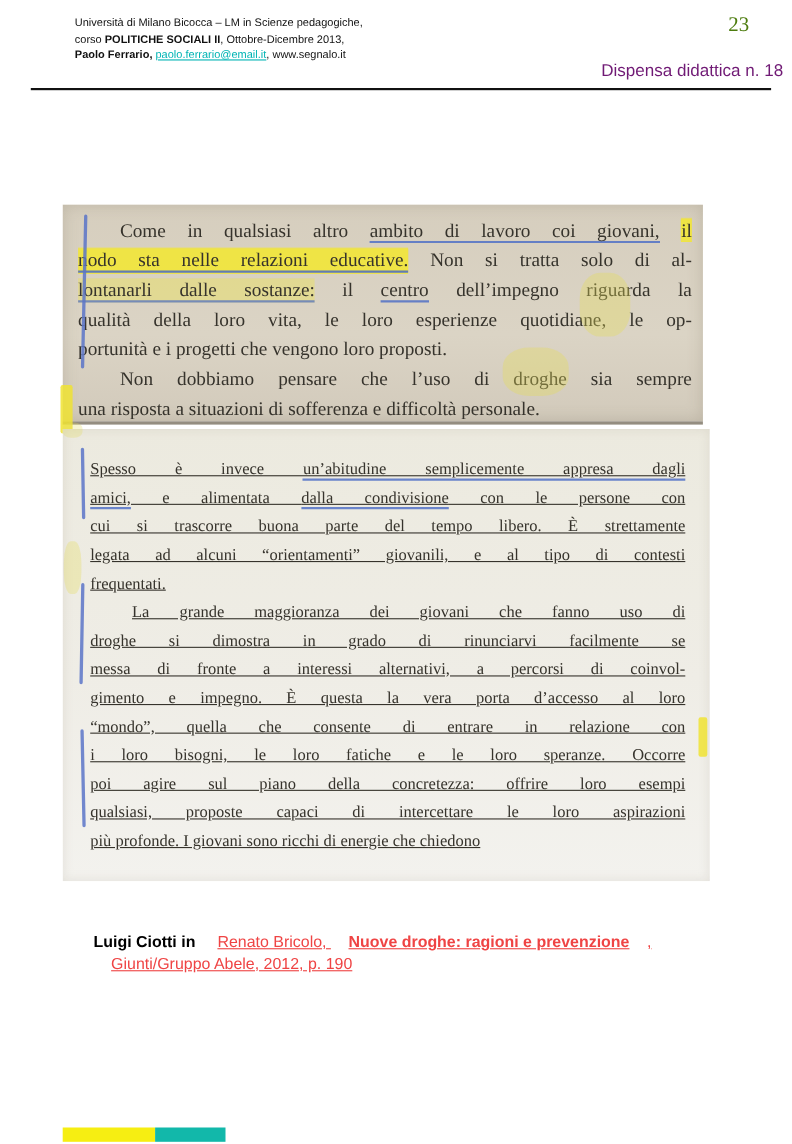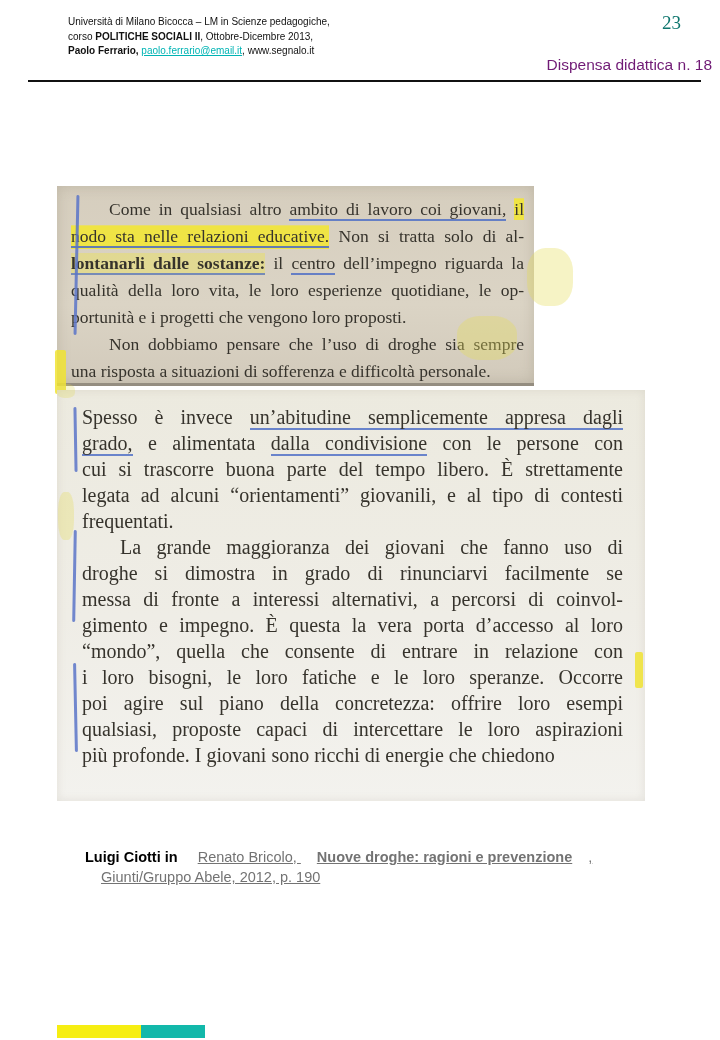--- a/index.html
+++ b/index.html
@@ -4,49 +4,49 @@
 <style>
   html,body{margin:0;padding:0;}
   body{
     width:720px;height:1040px;position:relative;background:#ffffff;
     font-family:"Liberation Sans",sans-serif;overflow:hidden;
   }
   
   .hdr{position:absolute;left:36px;top:15px;font-size:10px;line-height:14.5px;color:#111;margin-left:32px;}
   .hdr b{font-weight:bold;}
   .hdr a{color:#00b4b4;text-decoration:underline;text-align:right;}
-  .pagenum{position:absolute;left:662px;top:12px;font-family:"Liberation Serif",serif;font-size:19px;color:#0f766e;}
+  .pagenum{position:absolute;left:662px;top:12px;font-family:"Liberation Serif",serif;font-size:19px;color:#4d7c0f;}
   .badge{position:absolute;right:8px;top:56px;font-size:15.5px;color:#701a75;}
   .rule{position:absolute;left:28px;top:80px;width:673px;height:2px;background:#111;}
   
   .scan{position:absolute;font-family:"Liberation Serif","DejaVu Serif",serif;color:#36332c;}
-  .scan1{left:57px;top:186px;width:477px;height:197px;
+  .scan1{left:57px;top:186px;width:582px;height:197px;
     background:linear-gradient(180deg,#d6cebe 0%,#dbd4c5 60%,#d2cabb 100%);
     border-bottom:3px solid #948d80;box-shadow:inset 0 0 14px rgba(120,110,90,.25);}
   .scan2{left:57px;top:390px;width:588px;height:411px;
     background:linear-gradient(180deg,#eceadf 0%,#efede6 55%,#f3f2ee 100%);
     box-shadow:inset 0 0 10px rgba(150,140,120,.18);}
   .scan1 .stext{padding:10px 10px 0 14px;font-size:17.5px;line-height:27px;}
-  .scan2 .stext{padding:14px 22px 0 25px;font-size:20px;line-height:26px;}
+  .scan2 .stext{padding:24px 22px 0 25px;font-size:15px;line-height:26px;text-decoration:underline;}
   .sline{text-align:justify;}
   .jl{text-align-last:justify;}
   .ind{padding-left:38px;}
   .hl{background:rgba(245,233,38,.8);box-shadow:0 1px 0 rgba(245,233,38,.8),0 -1px 0 rgba(245,233,38,.55);}
   .ul{border-bottom:2px solid rgba(73,106,198,.8);}
   .hlul{background:rgba(245,233,38,.8);box-shadow:0 1px 0 rgba(245,233,38,.8),0 -1px 0 rgba(245,233,38,.55);border-bottom:2px solid rgba(73,106,198,.85);}
-  .hl2ul{background:rgba(236,226,80,.42);border-bottom:2px solid rgba(73,106,198,.7);font-weight:bold;}
+  .hl2ul{background:rgba(236,226,80,.42);border-bottom:2px solid rgba(73,106,198,.7);}
   
   .mark{position:absolute;pointer-events:none;}
   .penv{width:3px;border-radius:2px;background:#5a74c8;opacity:.85;}
   .ystrip{background:#f0e332;opacity:.85;border-radius:2px;}
   .ysoft{background:rgba(228,220,90,.35);border-radius:40%;}
   
   .cite{position:absolute;left:85px;top:847px;width:565px;font-size:14.5px;line-height:20px;}
   .cite .who{font-weight:bold;color:#000;}
-  .cite a{color:#737373;text-decoration:underline;padding-left:16px;}
+  .cite a{color:#ef4444;text-decoration:underline;padding-left:16px;}
   .cite a.btitle{font-weight:bold;}
   
   .artifact{position:absolute;top:1025px;height:13px;}
   .artifact.ay{left:57px;width:84px;background:#f6ee12;}
   .artifact.at{left:141px;width:64px;background:#12b8aa;}
 </style>
 </head>
 <body>
 
 <div class="hdr">
@@ -71,21 +71,21 @@
 
   <div class="mark penv" style="left:18px;top:9px;height:140px;transform:rotate(1.2deg);"></div>
   <div class="mark ystrip" style="left:-2px;top:164px;width:11px;height:44px;"></div>
   <div class="mark ysoft" style="left:470px;top:62px;width:46px;height:58px;"></div>
   <div class="mark ysoft" style="left:400px;top:130px;width:60px;height:44px;"></div>
 </div>
 
 <div class="scan scan2">
   <div class="stext" id="scan2-text">
       <div class="sline jl"><span>Spesso è invece </span><span class="ul">un’abitudine semplicemente appresa dagli</span></div>
-      <div class="sline jl"><span class="ul">grado,</span><span> e alimentata </span><span class="ul">dalla condivisione</span><span> con le persone con</span></div>
+      <div class="sline jl"><span class="ul">amici,</span><span> e alimentata </span><span class="ul">dalla condivisione</span><span> con le persone con</span></div>
       <div class="sline jl"><span>cui si trascorre buona parte del tempo libero. È strettamente</span></div>
       <div class="sline jl"><span>legata ad alcuni “orientamenti” giovanili, e al tipo di contesti</span></div>
       <div class="sline"><span>frequentati.</span></div>
       <div class="sline jl ind"><span>La grande maggioranza dei giovani che fanno uso di</span></div>
       <div class="sline jl"><span>droghe si dimostra in grado di rinunciarvi facilmente se</span></div>
       <div class="sline jl"><span>messa di fronte a interessi alternativi, a percorsi di coinvol-</span></div>
       <div class="sline jl"><span>gimento e impegno. È questa la vera porta d’accesso al loro</span></div>
       <div class="sline jl"><span>“mondo”, quella che consente di entrare in relazione con</span></div>
       <div class="sline jl"><span>i loro bisogni, le loro fatiche e le loro speranze. Occorre</span></div>
       <div class="sline jl"><span>poi agire sul piano della concretezza: offrire loro esempi</span></div>

